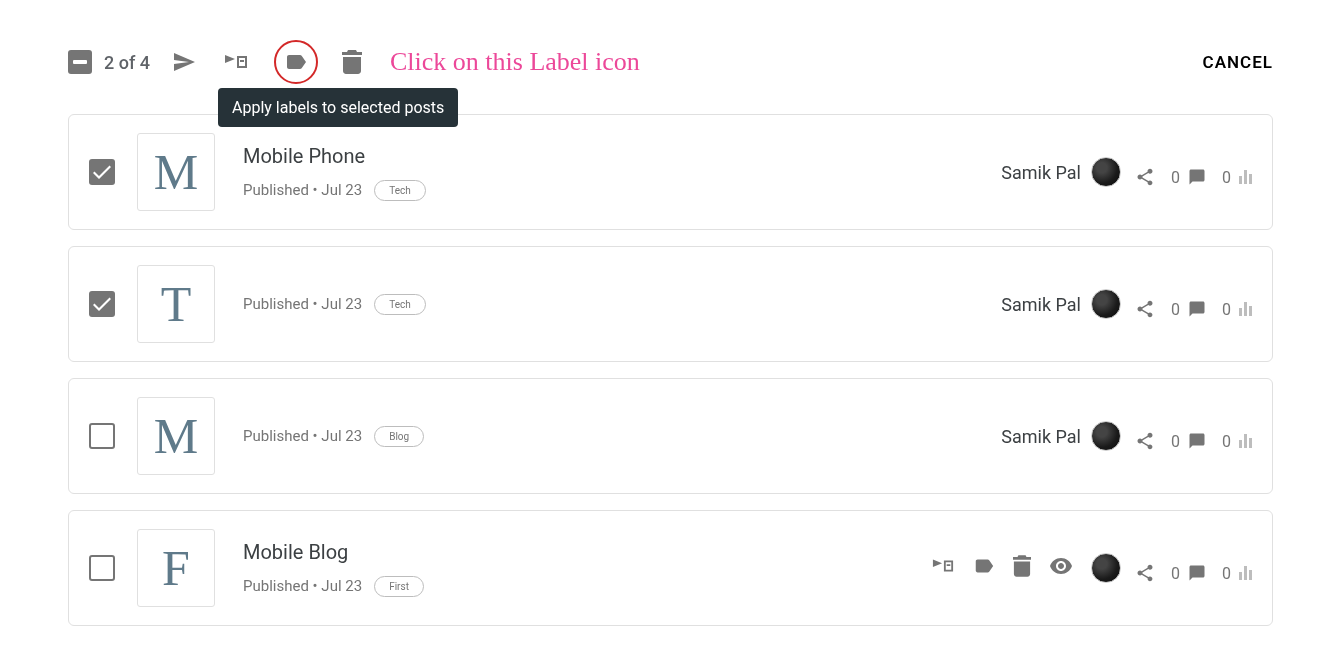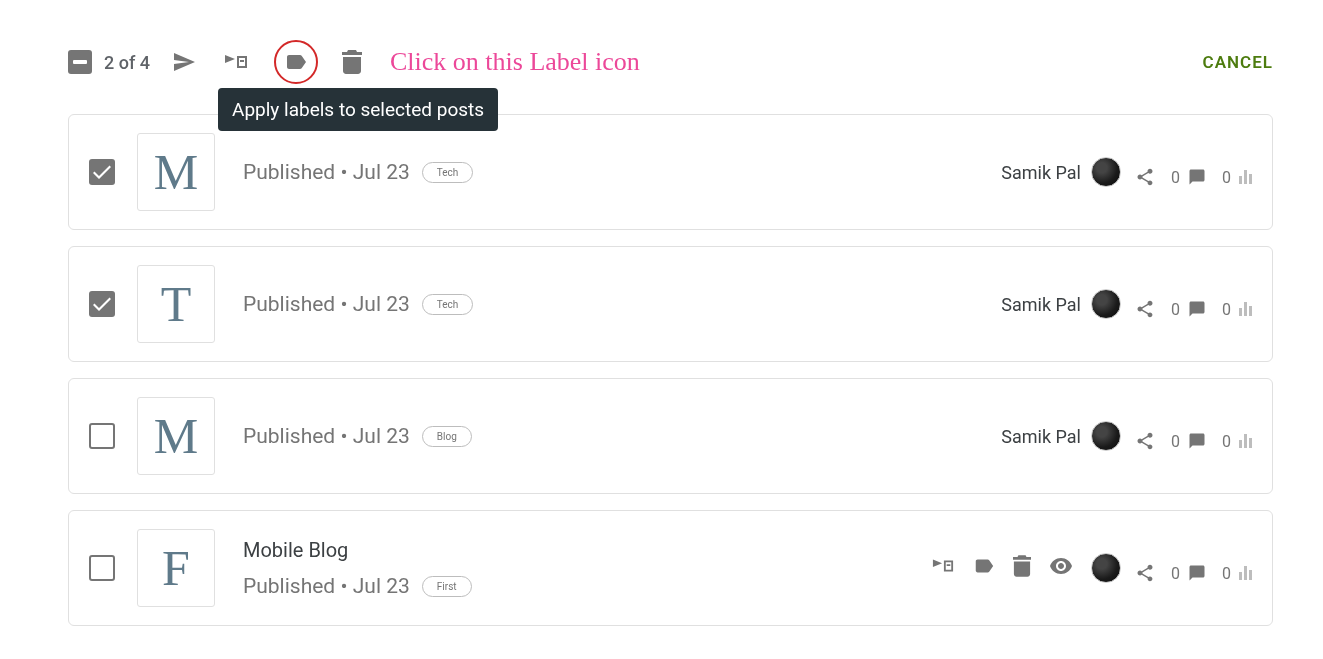--- a/index.html
+++ b/index.html
@@ -59,35 +59,35 @@
     }
     .label-circle svg { fill: #757575; }
     .annotation-text {
       color: #ec4899;
       font-size: 26px;
       font-family: Georgia, 'Times New Roman', serif;
       margin-left: 4px;
     }
     .cancel-button {
       margin-left: auto;
-      color: #4d7c0f;
+      color: #000000;
       font-size: 17px;
       font-weight: 600;
       letter-spacing: 1px;
       cursor: pointer;
     }
     .tooltip {
       position: absolute;
       top: 48px;
       left: 150px;
       background: #263238;
       color: #fff;
       padding: 10px 14px;
       border-radius: 4px;
-      font-size: 19px;
+      font-size: 16px;
       white-space: nowrap;
     }
     .post-list {
       display: flex;
       flex-direction: column;
       gap: 16px;
     }
     .post-row {
       border: 1px solid #e0e0e0;
       border-radius: 6px;
@@ -135,21 +135,21 @@
       font-size: 20px;
       margin-bottom: 12px;
     }
     .post-meta {
       display: flex;
       align-items: center;
       gap: 12px;
     }
     .status-date {
       color: #757575;
-      font-size: 21px;
+      font-size: 15px;
     }
     .label-chip {
       border: 1px solid #bdbdbd;
       border-radius: 16px;
       padding: 4px 14px;
       color: #757575;
       font-size: 10px;
     }
     .post-right {
       display: flex;
@@ -242,20 +242,21 @@
 
   <div class="post-list" id="post-list">
       <div class="post-row">
         <div class="checkbox checked">
           <svg width="18" height="14" viewBox="0 0 18 14">
             <path d="M6 11L1.5 6.5 0 8l6 6L18 2l-1.5-1.5z"></path>
           </svg>
         </div>
         <div class="post-letter">M</div>
         <div class="post-info">
+          <div class="post-title">Mobile Phone</div>
           <div class="post-meta">
             <span class="status-date">Published • Jul 23</span>
             <span class="label-chip">Tech</span>
           </div>
         </div>
         <div class="post-right">
           <div class="author-row">
             <span class="author-name">Samik Pal</span>
             <span class="avatar"></span>
           </div>

